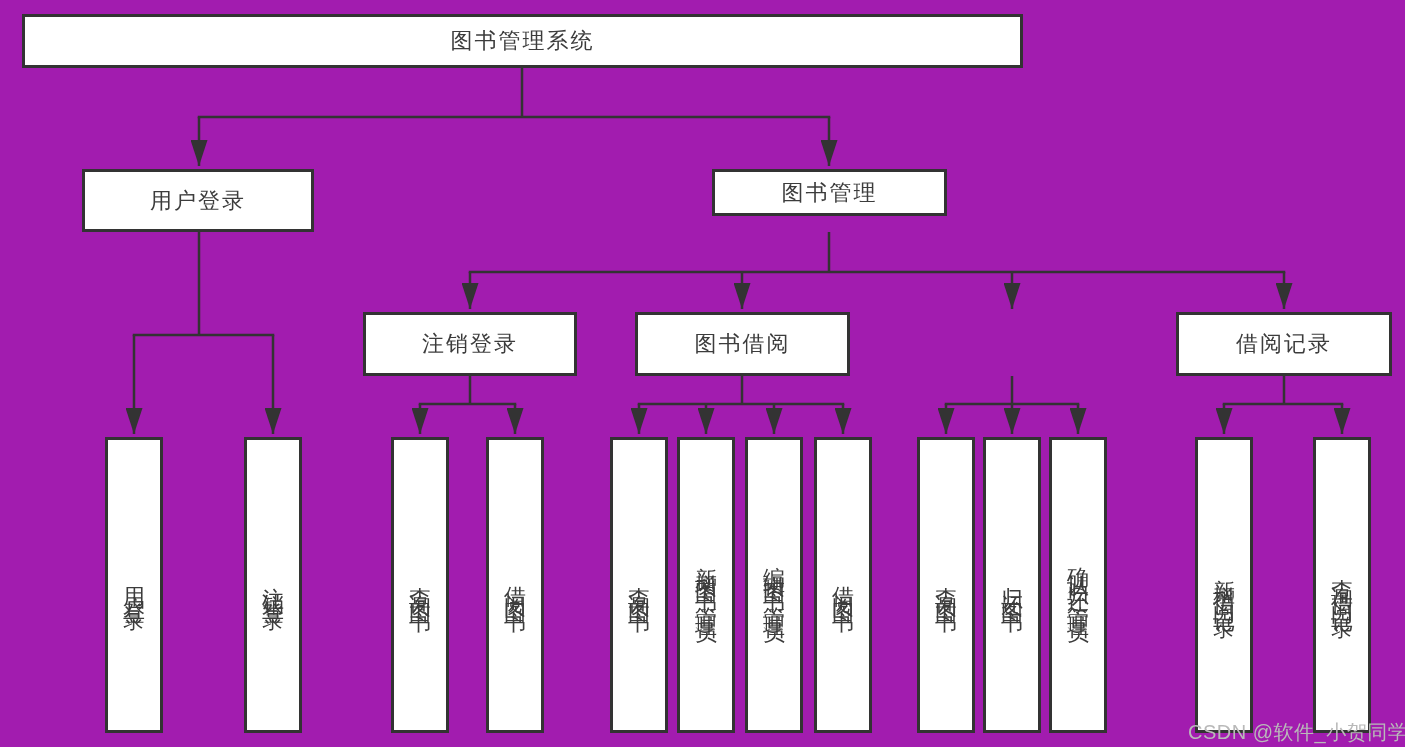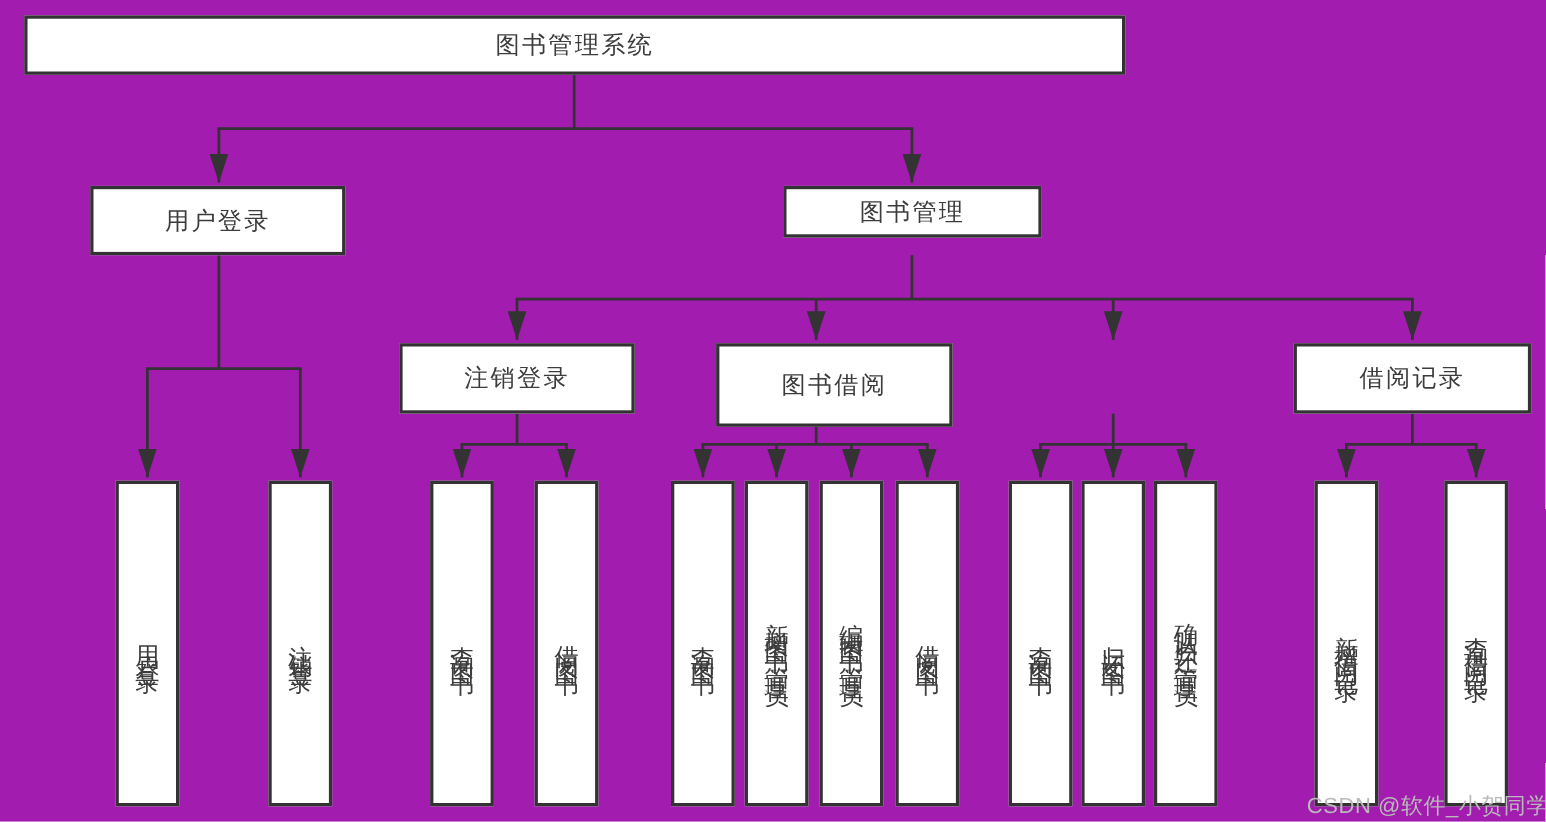--- a/index.html
+++ b/index.html
@@ -48,21 +48,21 @@
 
   
   .n-root { left: 22px; top: 14px; width: 1001px; height: 54px; }
 
   
   .n-user-login    { left: 82px;  top: 169px; width: 232px; height: 63px; }
   .n-book-mgmt     { left: 712px; top: 169px; width: 235px; height: 47px; }
 
   
   .n-new-book      { left: 363px;  top: 312px; width: 214px; height: 64px; }
-  .n-book-borrow   { left: 635px;  top: 312px; width: 215px; height: 76px; margin-left: 16px; }
+  .n-book-borrow   { left: 635px;  top: 312px; width: 215px; height: 64px; }
   .n-cur-borrow    { left: 903px;  top: 312px; width: 217px; height: 64px; }
   .n-borrow-record { left: 1176px; top: 312px; width: 216px; height: 64px; }
 
   
   .leaf { top: 437px; width: 58px; height: 296px; }
   .n-a1 { left: 105px; }
   .n-a2 { left: 244px; }
   .n-b1 { left: 391px; }
   .n-b2 { left: 486px; }
   .n-c1 { left: 610px; }

